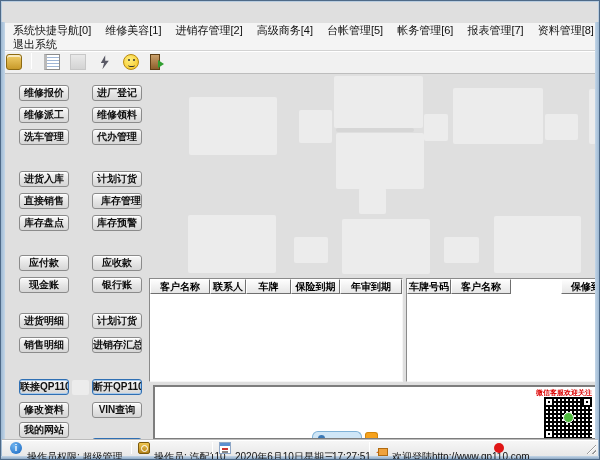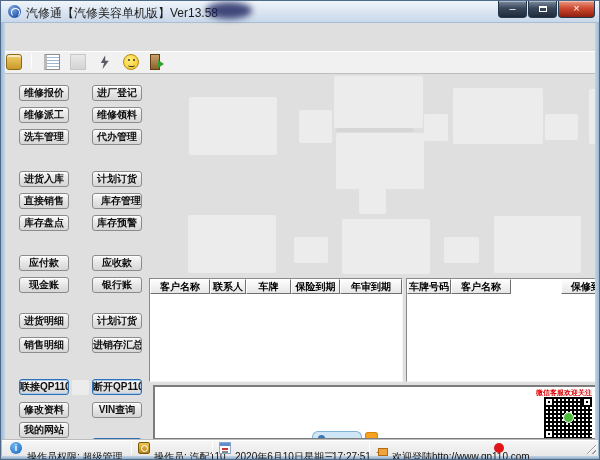--- a/index.html
+++ b/index.html
@@ -113,29 +113,25 @@
   .status-dot{position:absolute;width:10px;height:10px;border-radius:50%;background:#e01616;top:3px;left:492px;}
   .grip{position:absolute;right:2px;bottom:2px;width:12px;height:12px;
         background:repeating-linear-gradient(135deg,transparent 0 2px,#9a9a9a 2px 3px,#fff 3px 4px);
         clip-path:polygon(100% 0,100% 100%,0 100%);cursor:nwse-resize;}
 </style>
 </head>
 <body>
 
 <div class="window">
 
-  <div class="titlebar">
-    <span class="app-icon"></span>
-    <span class="title-text">汽修通【汽修美容单机版】Ver13.58</span>
-    <span class="title-blob"></span>
-    <span class="cap min">–</span>
-    <span class="cap max"><span class="max-glyph"></span></span>
-    <span class="cap close">×</span>
-  </div>
-
+
+  <div class="menubar">
+    <div class="menu-row" id="menu-row1"><span class="menu-item">系统快捷导航[0]</span><span class="menu-item">维修美容[1]</span><span class="menu-item">进销存管理[2]</span><span class="menu-item">高级商务[4]</span><span class="menu-item">台帐管理[5]</span><span class="menu-item">帐务管理[6]</span><span class="menu-item">报表管理[7]</span><span class="menu-item">资料管理[8]</span></div>
+    <div class="menu-row" id="menu-row2"><span class="menu-item">退出系统</span></div>
+  </div>
 
   <div class="toolbar">
     <span class="ic ic-coins"></span>
     <span class="tb-sep"></span>
     <span class="ic ic-note"></span>
     <span class="ic ic-print"></span>
     <span class="ic ic-flash"></span>
     <span class="ic ic-smile"></span>
     <span class="ic ic-exit"></span>
   </div>

